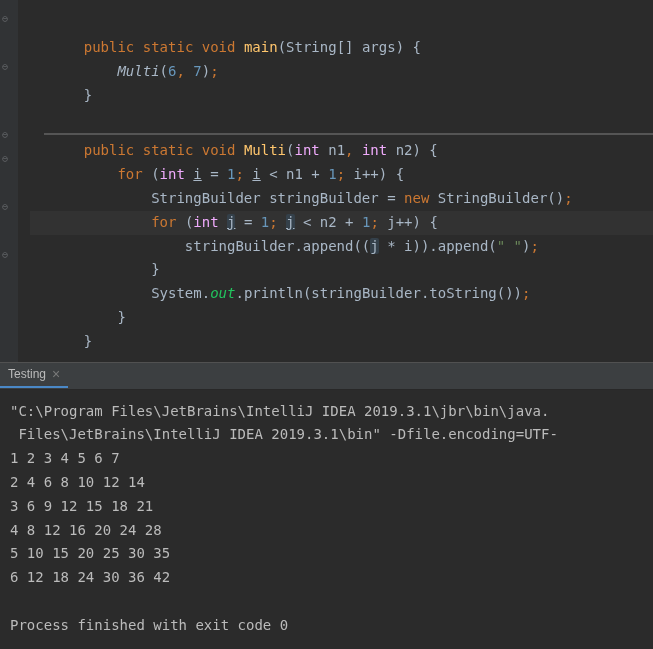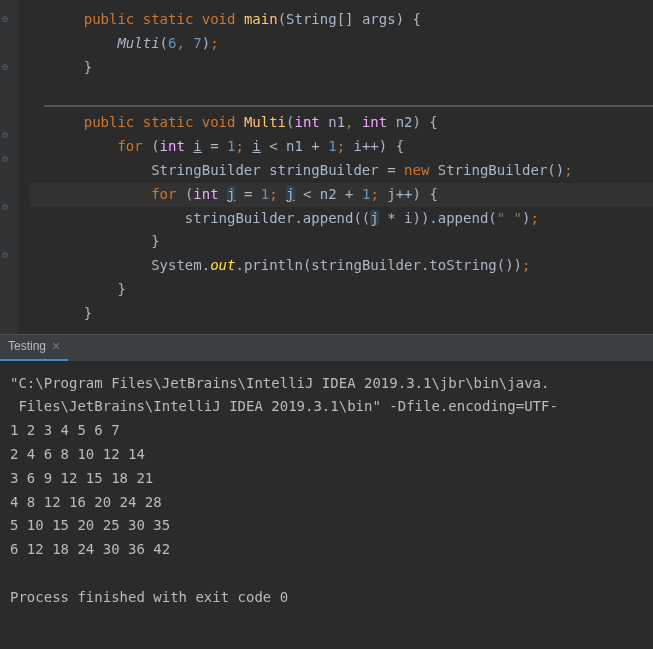--- a/index.html
+++ b/index.html
@@ -30,51 +30,52 @@
     position: absolute;
     left: 2px;
     width: 12px;
     height: 12px;
     color: #606366;
     font-size: 10px;
   }
   .code-area {
     margin-left: 18px;
     white-space: pre;
+    margin-top: 28px;
   }
   .line {
     padding-left: 20px;
     min-height: 22px;
   }
   .line.highlighted {
     background: #323232;
   }
   .kw { color: #cc7832; }
   .type { color: #f0abfc; }
   .methoddef { color: #ffc66d; }
   .str { color: #6a8759; }
   .num { color: #6897bb; }
   .ital { font-style: italic; color: #a9b7c6; }
-  .field { color: #fde047; font-style: italic; }
+  .field { color: #22c55e; font-style: italic; }
   .punct { color: #cc7832; }
   .paren { color: #a9b7c6; }
   .var-hl { background: #34404a; border-radius: 2px; }
   .bar {
     height: 2px;
     background: #555;
     margin-left: 14px;
     margin-top: 4px;
     margin-bottom: 4px;
   }
   .tab-bar {
     background: #3c3f41;
     border-top: 1px solid #515151;
     border-bottom: 1px solid #282828;
     display: flex;
-    align-items: flex-end;
+    align-items: flex-start;
     height: 28px;
   }
   .tab {
     display: flex;
     align-items: center;
     padding: 0 8px;
     color: #bbbbbb;
     font-family: sans-serif;
     font-size: 12px;
     border-bottom: 2px solid #4a88c7;

